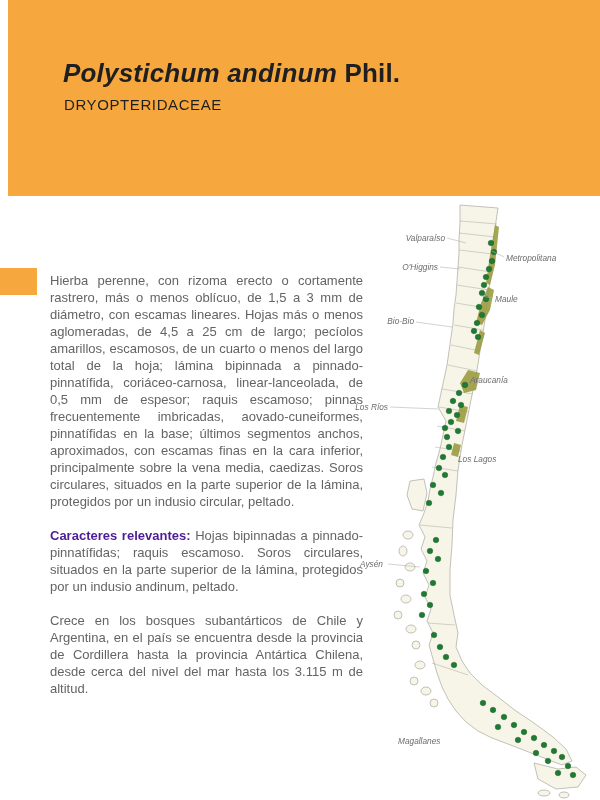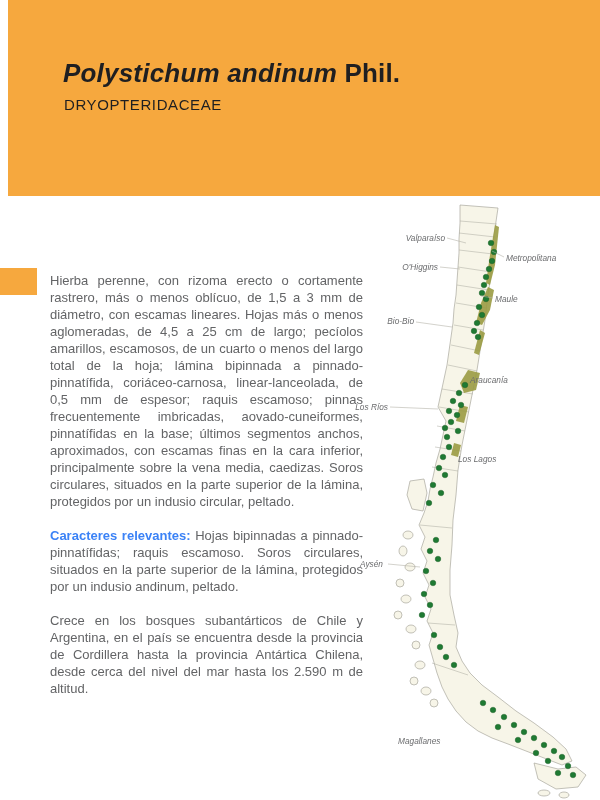--- a/index.html
+++ b/index.html
@@ -30,21 +30,21 @@
     background:var(--accent-orange,#f6a83e);
   }
   
   .text-col{
     position:absolute;left:50px;top:272px;width:313px;
     color:var(--body-text,#636466);
     font-size:13px;line-height:17px;text-align:justify;
     hyphens:auto;-webkit-hyphens:auto;
   }
   .text-col p{margin:0 0 17px 0;}
-  .text-col strong{color:#3b82f6;font-weight:bold;margin-top:28px;}
+  .text-col strong{color:#4c1d95;font-weight:bold;margin-top:28px;}
   
   .map-wrap{
     position:absolute;left:348px;top:195px;width:262px;height:605px;font-style:italic;
   }
   .land{fill:var(--map-land,#f7f5e8);stroke:var(--map-border,#a9a89e);stroke-width:.7;}
   .boundary{stroke:var(--map-border,#a9a89e);stroke-width:.5;fill:none;}
   .hl{fill:var(--map-region-highlight,#9a9b42);opacity:.9;stroke:none;}
   .dot{fill:var(--map-dot,#1f7a33);stroke:#14551f;stroke-width:.4;}
   .leader{stroke:#b5b4aa;stroke-width:.6;}
   .map-label{font-family:"Liberation Sans",sans-serif;font-size:8.3px;fill:var(--map-label,#6b6c6e);}
@@ -59,21 +59,21 @@
       <span class="sci">Polystichum andinum</span><span> Phil.</span>
     </div>
     <div class="family">DRYOPTERIDACEAE</div>
   </div>
 
   <div class="side-tab"></div>
 
   <div class="text-col">
     <p>Hierba perenne, con rizoma erecto o cortamente rastrero, más o menos oblícuo, de 1,5 a 3 mm de diámetro, con escamas lineares. Hojas más o menos aglomeradas, de 4,5 a 25 cm de largo; pecíolos amarillos, escamosos, de un cuarto o menos del largo total de la hoja; lámina bipinnada a pinnado-pinnatífida, coriáceo-carnosa, linear-lanceolada, de 0,5 mm de espesor; raquis escamoso; pinnas frecuentemente imbricadas, aovado-cuneiformes, pinnatífidas en la base; últimos segmentos anchos, aproximados, con escamas finas en la cara inferior, principalmente sobre la vena media, caedizas. Soros circulares, situados en la parte superior de la lámina, protegidos por un indusio circular, peltado.</p>
     <p><strong>Caracteres relevantes:</strong><span> Hojas bipinnadas a pinnado-pinnatífidas; raquis escamoso. Soros circulares, situados en la parte superior de la lámina, protegidos por un indusio andinum, peltado.</span></p>
-    <p>Crece en los bosques subantárticos de Chile y Argentina, en el país se encuentra desde la provincia de Cordillera hasta la provincia Antártica Chilena, desde cerca del nivel del mar hasta los 2.590 m de altitud.</p>
+    <p>Crece en los bosques subantárticos de Chile y Argentina, en el país se encuentra desde la provincia de Cordillera hasta la provincia Antártica Chilena, desde cerca del nivel del mar hasta los 3.115 m de altitud.</p>
   </div>
 
   <div class="map-wrap">
     <svg viewBox="0 0 262 605" width="262" height="605" xmlns="http://www.w3.org/2000/svg">
 
       <path class="land" d="
         M112,10 L150,13 L146,40 L143,80 L140,100 L137,125 L133,150 L129,175 L124,200
         L119,225 L114,250 L110,275 L108,300 L105,325 L104,350 L102,375 L102,400
         L106,420 L110,438 L108,452 L114,466 L122,478 L134,490 L150,502 L168,516
         L186,528 L205,542 L218,554 L224,566 L214,570 L196,563 L178,556 L160,549

